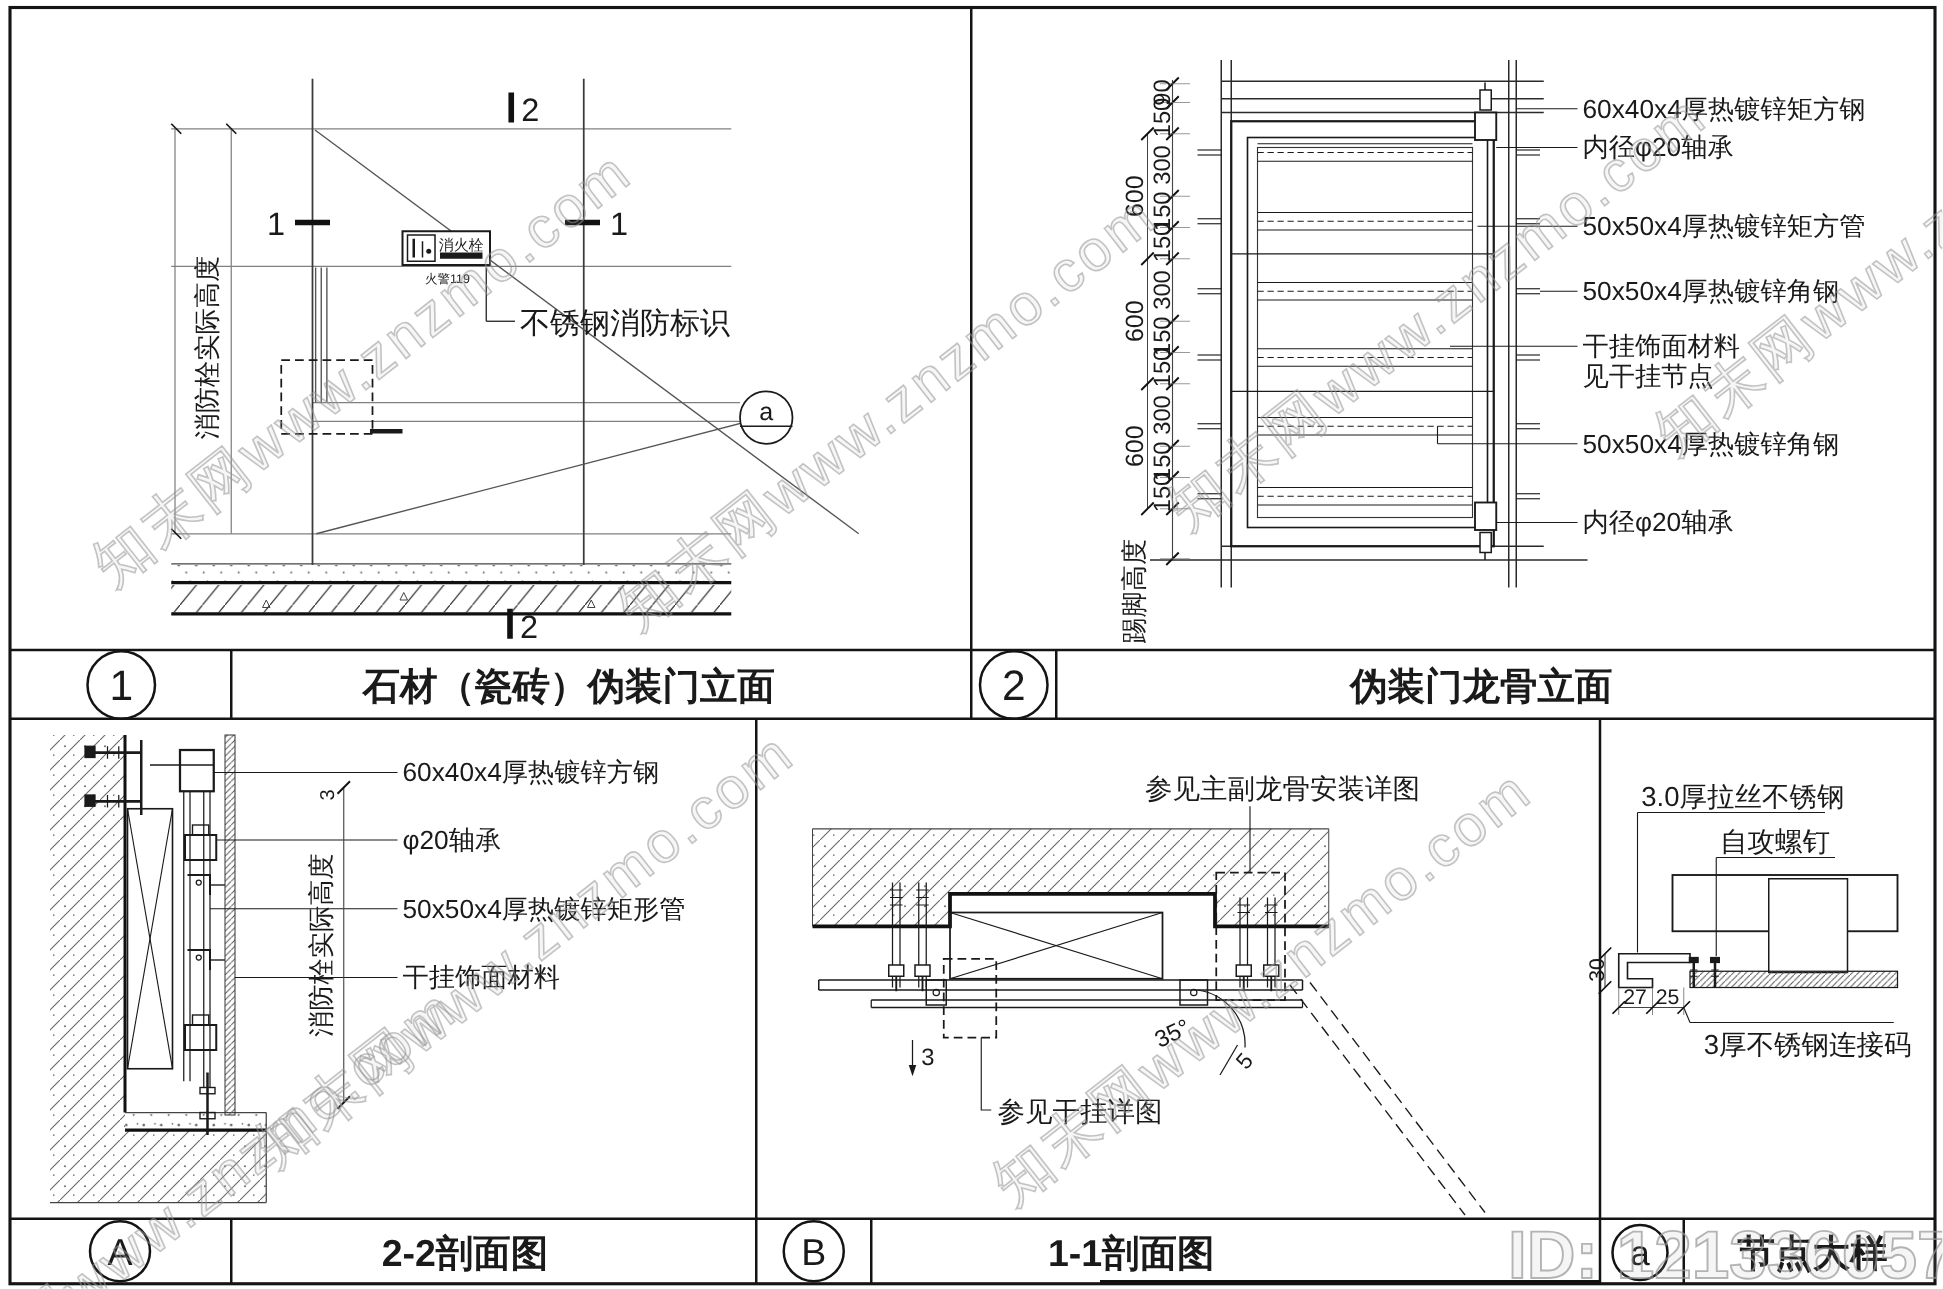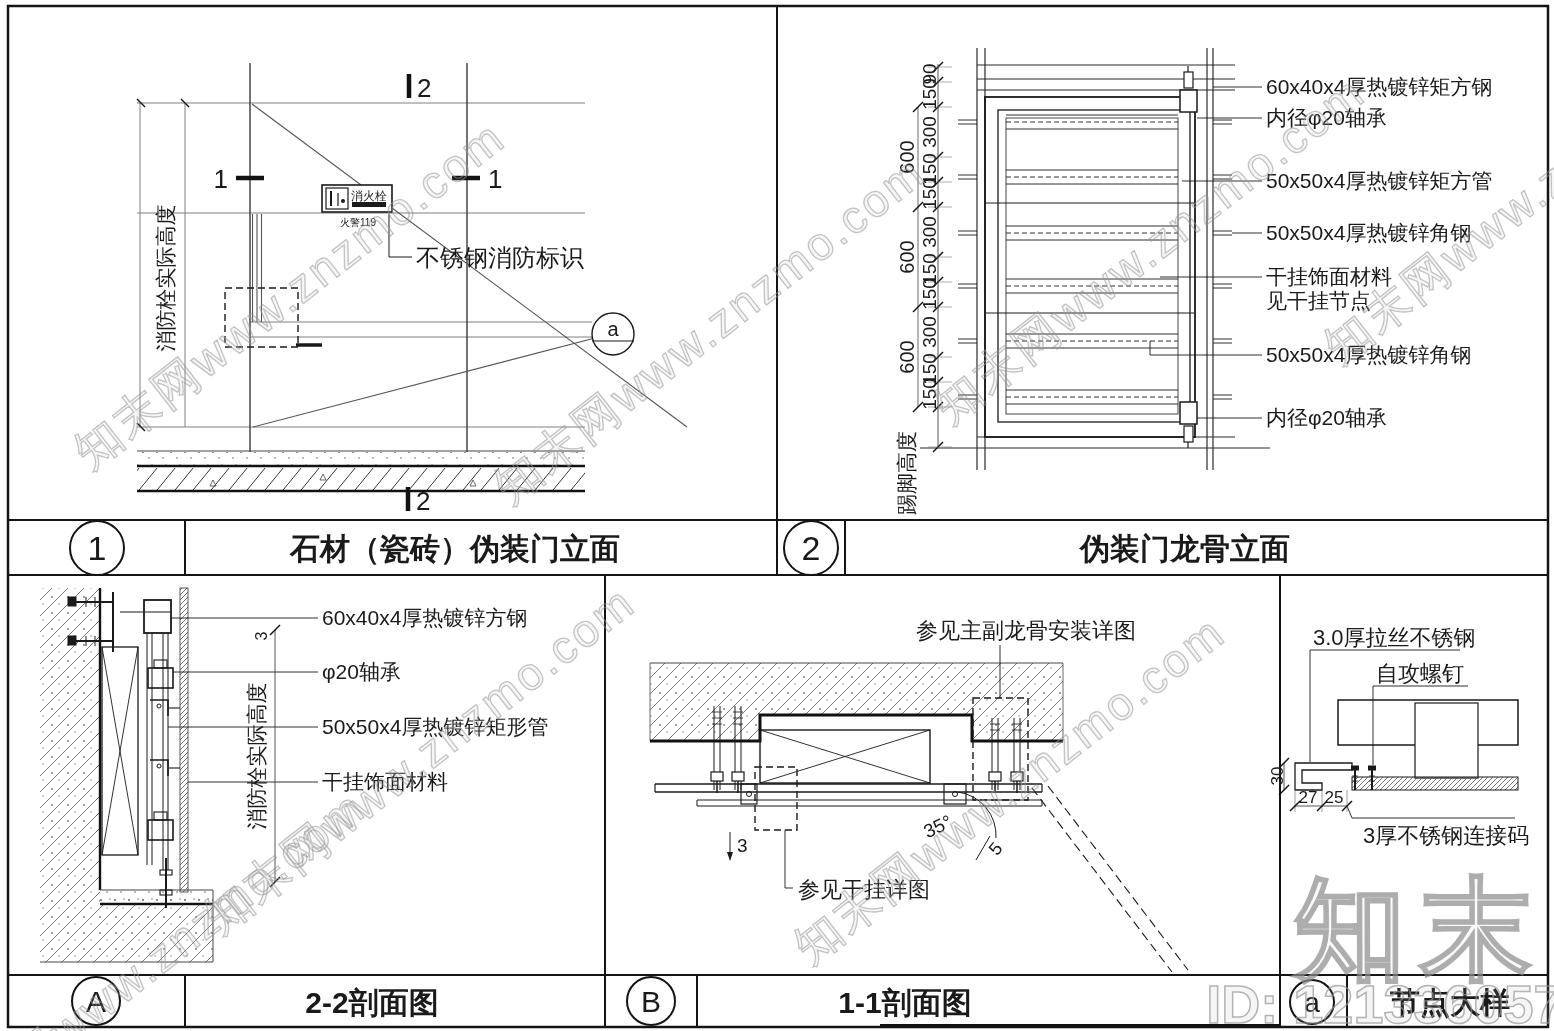--- a/index.html
+++ b/index.html
@@ -518,15 +518,14 @@
   </g>
 </svg>
 
   <div class="wm wm1">知末网www.znzmo.com</div>
   <div class="wm wm2">知末网www.znzmo.com</div>
   <div class="wm wm3">知末网www.znzmo.com</div>
   <div class="wm wm4">知末网www.znzmo.com</div>
   <div class="wm wm5">知末网www.znzmo.com</div>
   <div class="wm wm6">知末网www.znzmo.com</div>
   <div class="wm wm7">知末网www.znzmo.com</div>
-  <div class="wm-logo">知末</div>
   <div class="wm-id">ID: 1213360575</div>
 </div>
 
 </body></html>

